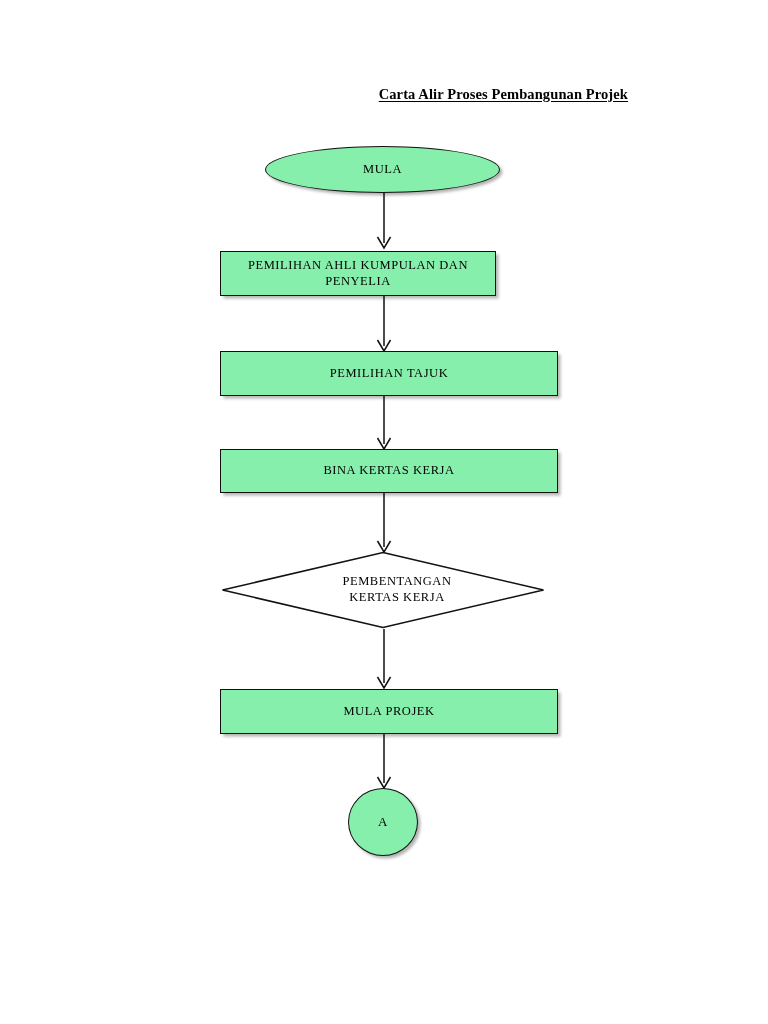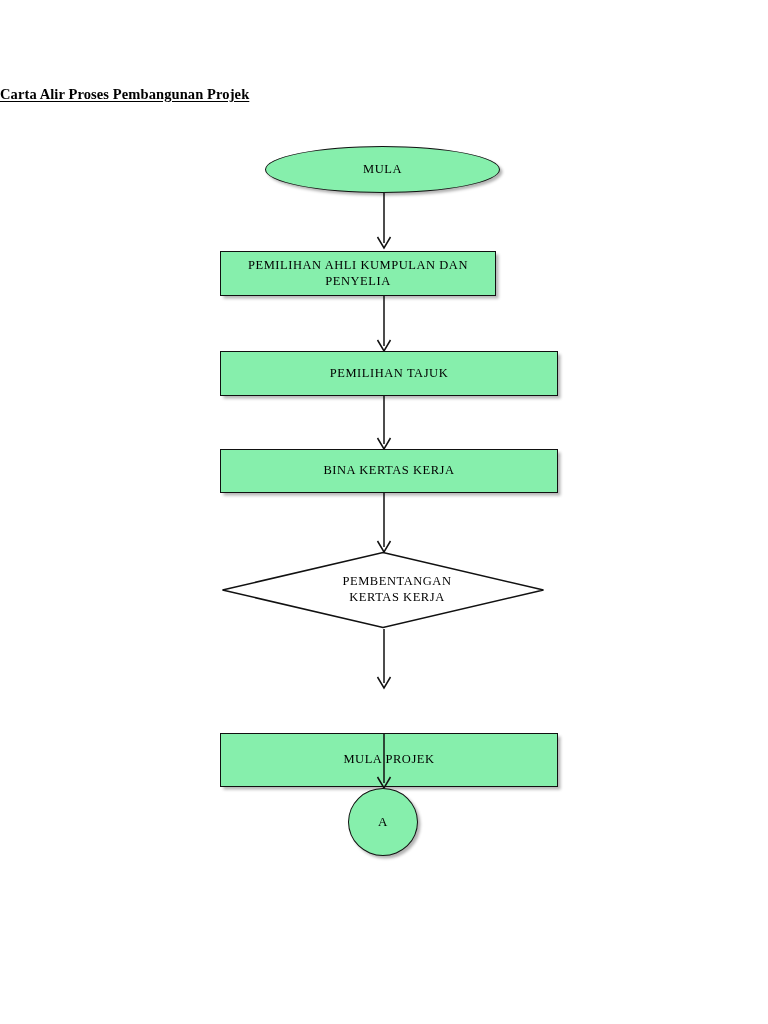--- a/index.html
+++ b/index.html
@@ -23,21 +23,21 @@
     width: 768px;
     height: 1024px;
   }
 
   
   .chart-title {
     position: absolute;
     left: 0;
     top: 86px;
     width: 628px;
-    text-align: left;
+    text-align: right;
     font-size: 14.5px;
     font-weight: bold;
     letter-spacing: 0.1px;
     text-decoration: underline;
     text-underline-offset: 2px;
     white-space: nowrap;
   }
   
   .chart-title > span {
     position: relative;
@@ -168,21 +168,21 @@
 KERTAS KERJA</span>
   </div>
 
   <div class="arrow" style="left:373px; top:629px;">
     <svg width="22" height="62" viewBox="0 0 22 62">
       <line x1="11" y1="0" x2="11" y2="54" stroke="#111111" stroke-width="1.5"></line>
       <polyline points="4.5,48 11,59 17.5,48" fill="none" stroke="#111111" stroke-width="1.5"></polyline>
     </svg>
   </div>
 
-  <div class="node node-process" style="left:220px; top:689px; width:338px; height:54px;margin-top:44px;">
+  <div class="node node-process" style="left:220px; top:689px; width:338px; height:45px;">
     <span class="node-label">MULA PROJEK</span>
   </div>
 
   <div class="arrow" style="left:373px; top:734px;">
     <svg width="22" height="58" viewBox="0 0 22 58">
       <line x1="11" y1="0" x2="11" y2="49" stroke="#111111" stroke-width="1.5"></line>
       <polyline points="4.5,43 11,54 17.5,43" fill="none" stroke="#111111" stroke-width="1.5"></polyline>
     </svg>
   </div>
 

